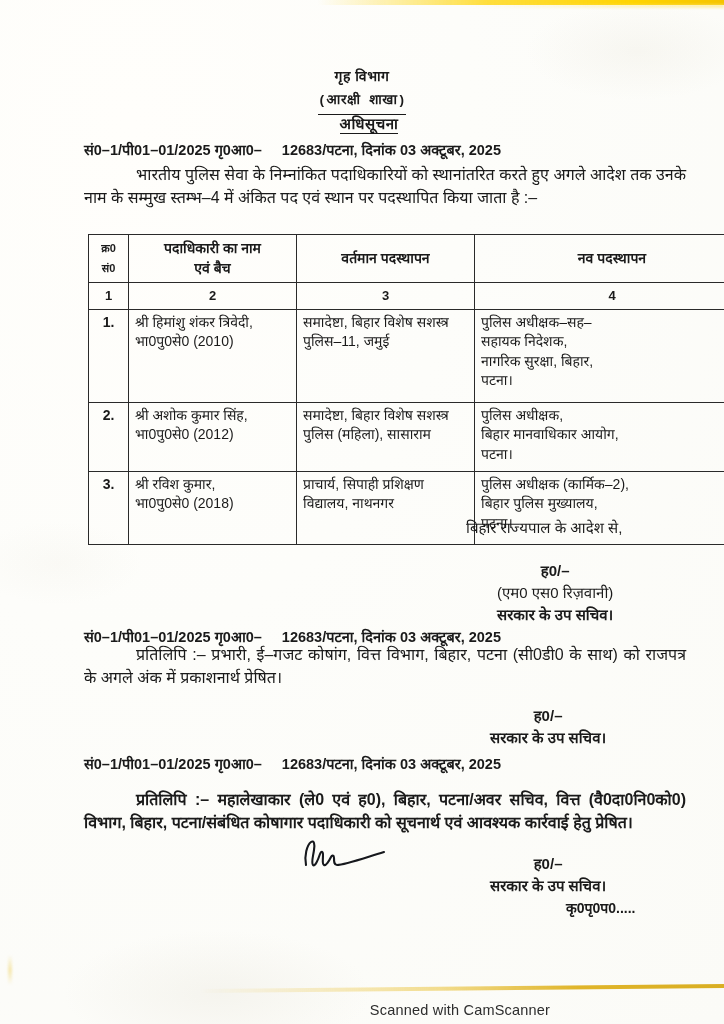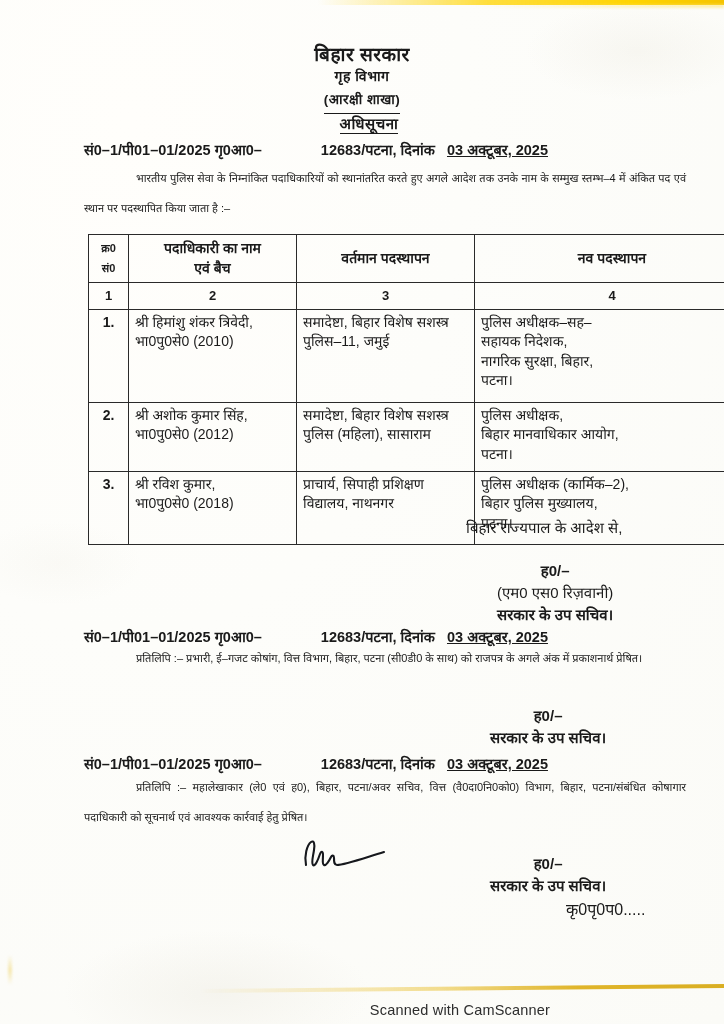--- a/index.html
+++ b/index.html
@@ -79,45 +79,45 @@
     text-align: center;
     font-weight: 700;
     letter-spacing: .5px;
   }
   .hdr-1 { position: absolute; top: 41px;  left: 0; right: 0; font-size: 19px; }
   .hdr-2 { position: absolute; top: 66px;  left: 0; right: 0; font-size: 14px; }
   .hdr-3 {
     position: absolute; top: 90px; left: 0; right: 0;
     font-size: 13.5px; font-weight: 700;
   }
-  .hdr-3 span { border-bottom: 1.3px solid #1a1a1a; padding-bottom: 6px; }
+  .hdr-3 span { border-bottom: 1.3px solid #1a1a1a; padding-bottom: 6px; font-family: Liberation Mono, monospace; }
   .hdr-4 {
     position: absolute; top: 113px; left: 14px; right: 0;
     font-size: 15px; font-weight: 700;
   }
   .hdr-4 span { border-bottom: 1.2px solid #1a1a1a; padding-bottom: 1px; }
 
   
   .refline {
     position: absolute;
     left: 84px; right: 38px;
     font-size: 14.5px;
     font-weight: 700;
     white-space: nowrap;
   }
-  .refline .memo   { margin-left: 59px; }
-  .refline .dt     { margin-left: 12px; text-decoration: underline; }
+  .refline .memo   { margin-left: 20px; }
+  .refline .dt     { margin-left: 4px; }
   .ref-top { top: 139px; }
 
   .para {
     position: absolute;
     left: 84px;
     right: 38px;
-    font-size: 11px;
-    line-height: 30px;
+    font-size: 16px;
+    line-height: 23px;
     text-align: justify;
     text-justify: inter-word;
   }
   .para .indent { display: inline-block; width: 52px; }
 
   .body-para { top: 163px; }
 
   
   .tbl-wrap {
     position: absolute;
@@ -170,28 +170,28 @@
     white-space: nowrap;
   }
   .byorder { top: 517px; left: 466px; font-weight: 400; }
   .sig1    { top: 560px; left: 497px; }
   .sig1 .nm { font-weight: 400; text-align: right; }
   .sig2    { top: 705px; left: 490px; }
   .sig3    { top: 853px; left: 490px; }
   .kpp {
     position: absolute;
     top: 898px; left: 566px;
-    font-size: 16px;
-    font-weight: 400;
+    font-size: 14px;
+    font-weight: 700;
   }
 
   .ref-mid { top: 626px; }
   .copy-1  { top: 643px; }
   .ref-bot { top: 753px; }
-  .copy-2  { top: 772px; }
+  .copy-2  { top: 788px; font-weight: bold; }
 
   
   .ink {
     position: absolute;
     top: 838px;
     left: 300px;
     width: 92px;
     height: 34px;
   }
 
@@ -212,21 +212,20 @@
 <body>
 
 <div id="page">
   <div class="scan-edge-top"></div>
   <div class="scan-edge-top2"></div>
   <div class="scan-edge-bottom"></div>
   <div class="scan-edge-left"></div>
 
   <div class="content">
 
-    <div class="hdr hdr-1">बिहार सरकार</div>
     <div class="hdr hdr-2">गृह विभाग</div>
     <div class="hdr hdr-3">
       <span>(आरक्षी शाखा)</span>
     </div>
     <div class="hdr hdr-4">
       <span>अधिसूचना</span>
     </div>
 
     <div class="refline ref-top">
       <span>सं0–1/पी01–01/2025 गृ0आ0–</span><span class="memo">12683</span><span>/पटना, दिनांक</span><span class="dt">03 अक्टूबर, 2025</span>

